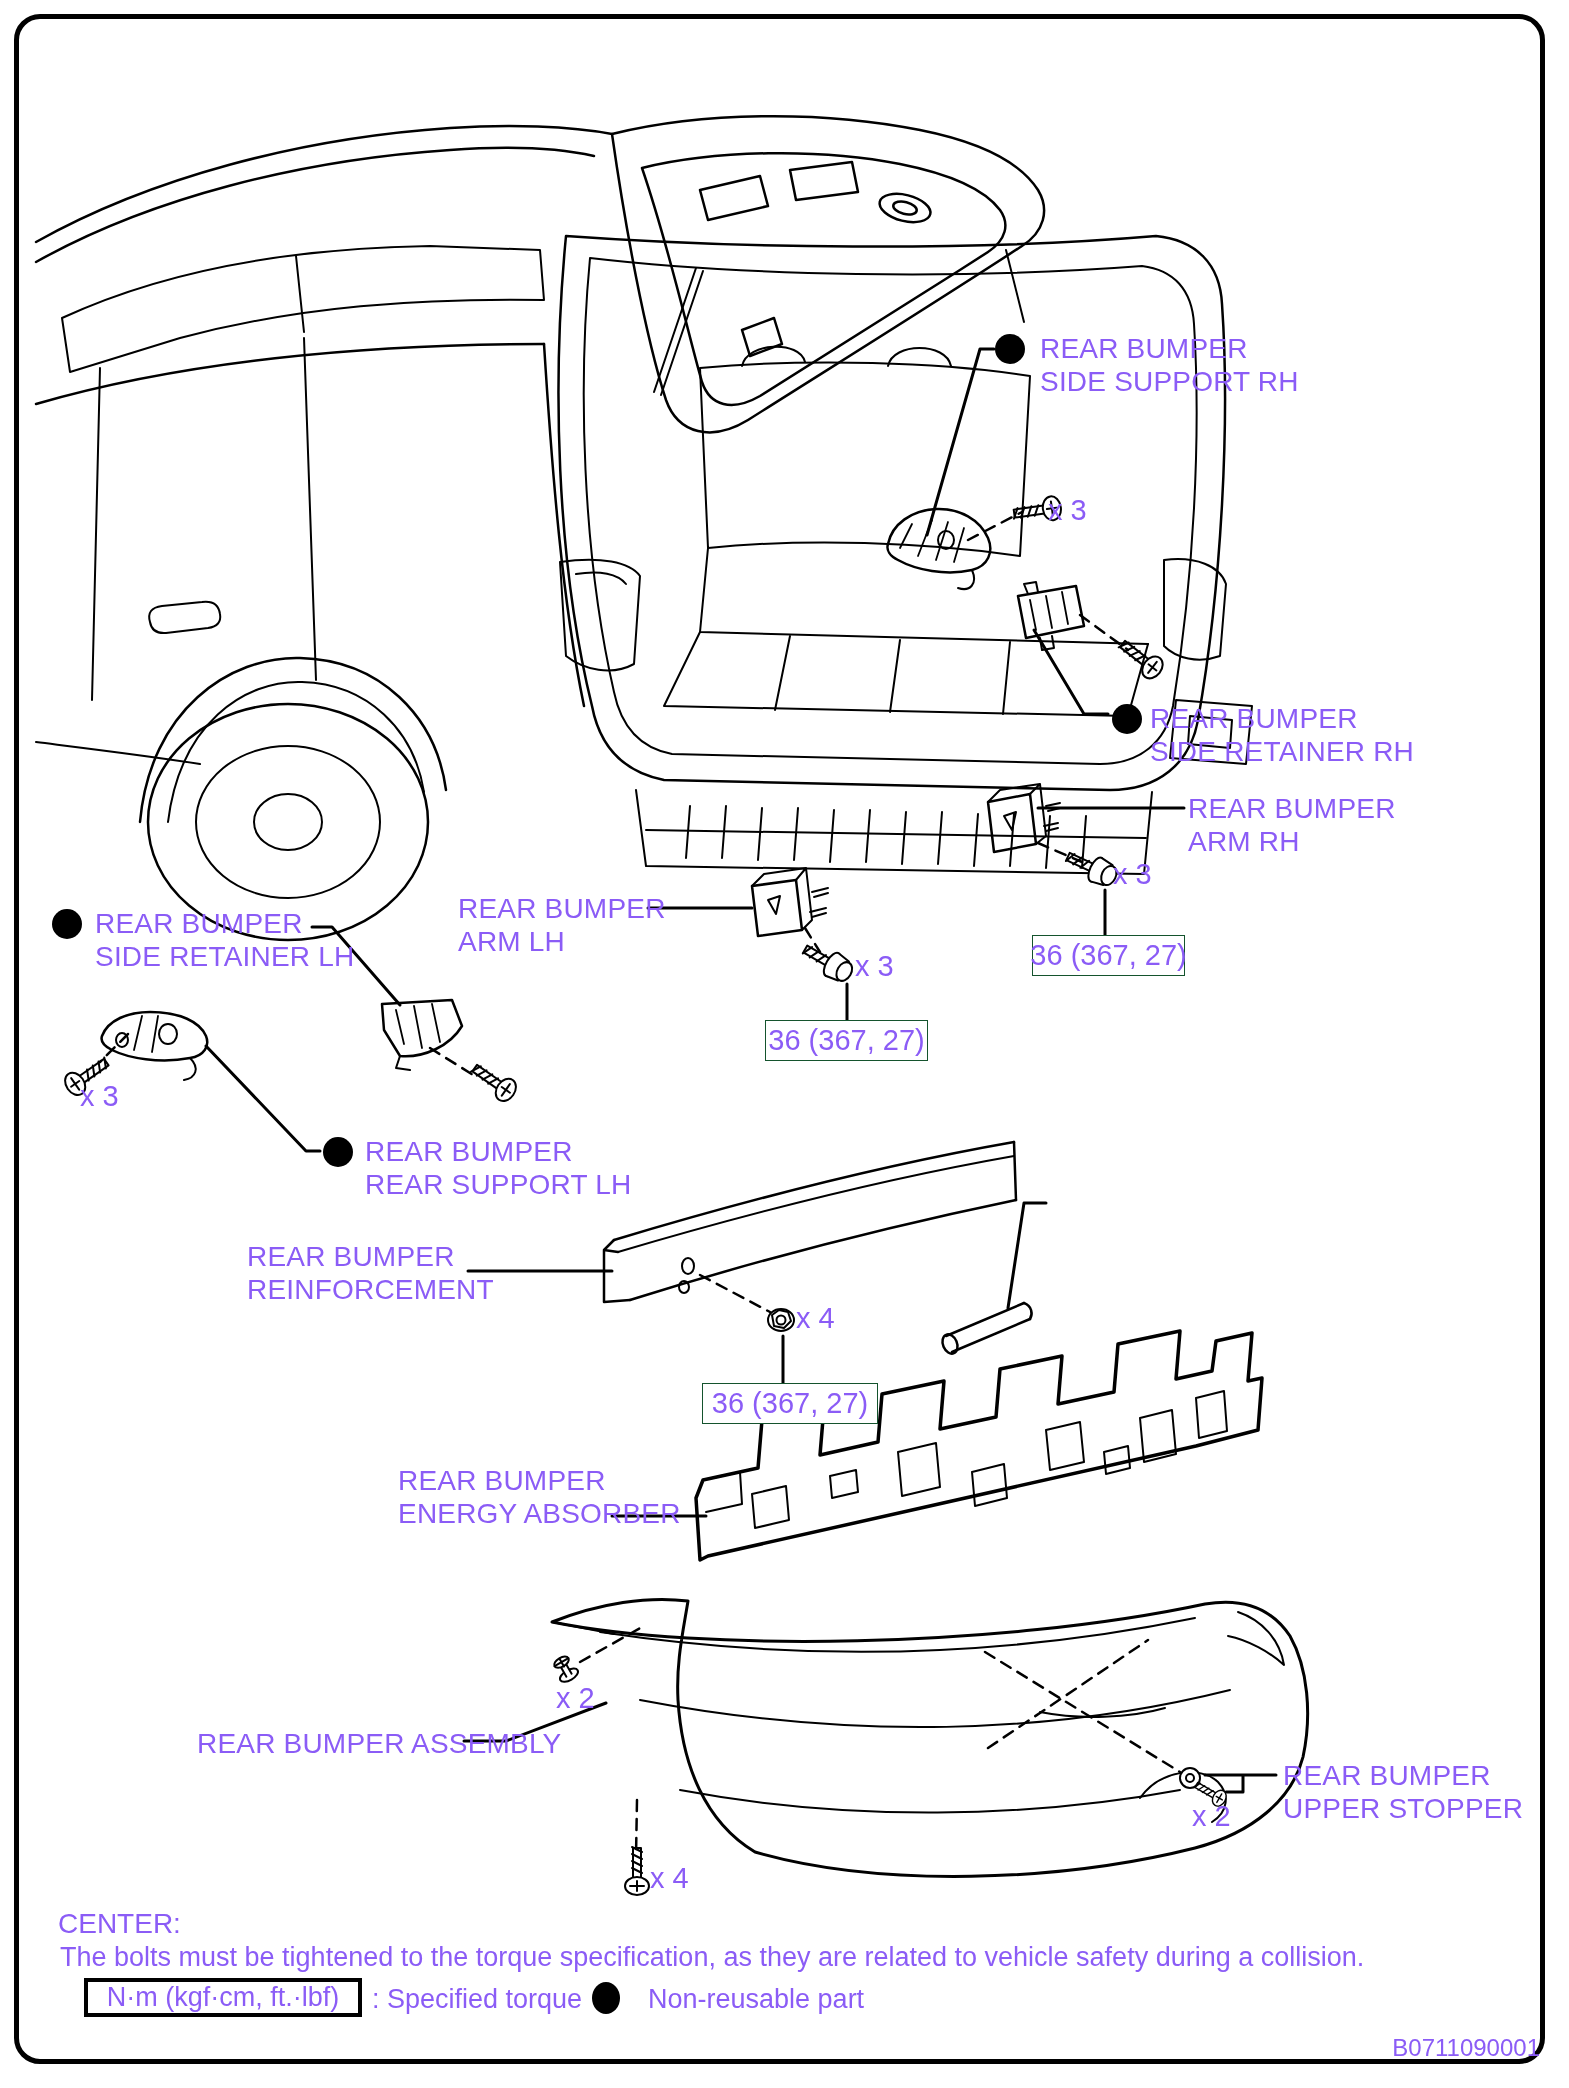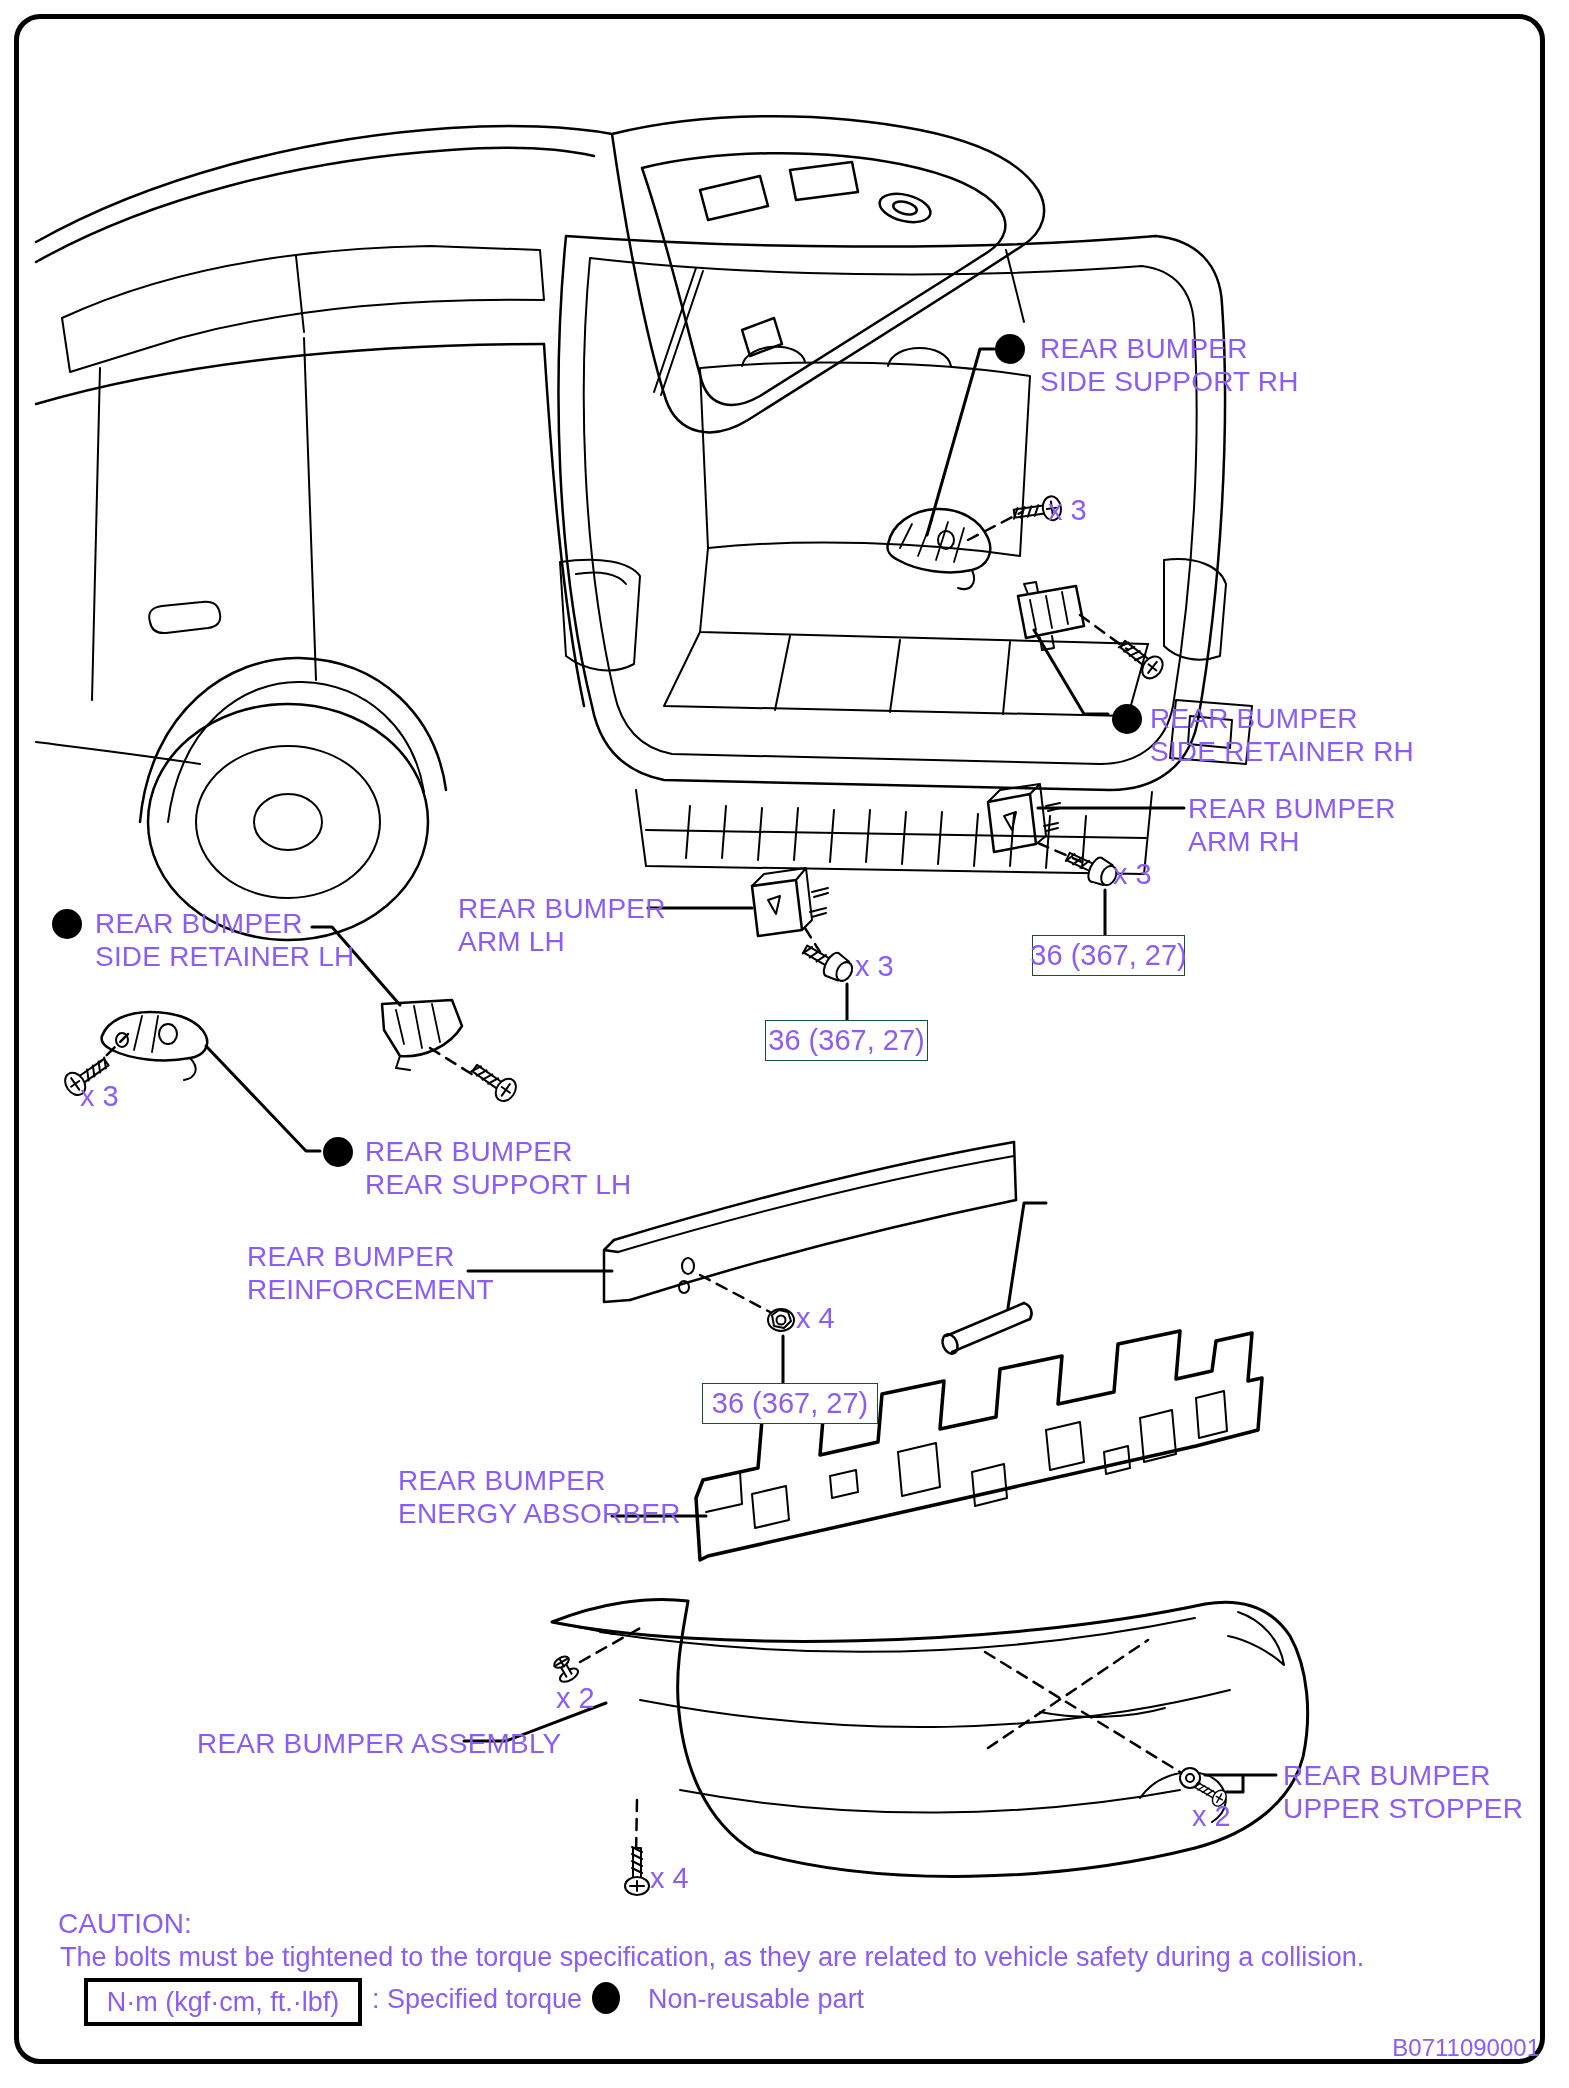--- a/index.html
+++ b/index.html
@@ -8,21 +8,21 @@
   .frame{position:absolute;left:14px;top:14px;width:1531px;height:2050px;
          border:5px solid #000;border-radius:26px;box-sizing:border-box;}
   svg.art{position:absolute;left:0;top:0;}
   .plabel{position:absolute;font-size:28px;line-height:33px;white-space:nowrap;letter-spacing:.2px;}
   .dot{position:absolute;width:30px;height:30px;background:#000;border-radius:50%;}
   .count{position:absolute;font-size:29px;white-space:nowrap;}
   .tbox{position:absolute;border:1px solid #14532d;background:#fff;box-sizing:border-box;
         display:flex;align-items:center;justify-content:center;font-size:29px;white-space:nowrap;}
   .caution-title{position:absolute;left:58px;top:1908px;font-size:28px;}
   .caution-body{position:absolute;left:60px;top:1942px;font-size:27px;white-space:nowrap;}
-  .legend-box{position:absolute;left:84px;top:1978px;width:278px;height:48px;border:4px solid #000;
+  .legend-box{position:absolute;left:84px;top:1978px;width:278px;height:39px;border:4px solid #000;
         box-sizing:border-box;display:flex;align-items:center;justify-content:center;font-size:27px;}
   .legend-spec{position:absolute;left:372px;top:1984px;font-size:27px;}
   .legend-dot{position:absolute;left:592px;top:1982px;width:28px;height:32px;background:#000;border-radius:50%;}
   .legend-nonre{position:absolute;left:648px;top:1984px;font-size:27px;}
   .drawnum{position:absolute;left:1260px;top:2034px;width:280px;text-align:right;font-size:24px;}
 </style>
 </head>
 <body>
 
 <div class="page">
@@ -300,21 +300,21 @@
   <div class="count" style="left:80px;top:1080px;">x 3</div>
   <div class="count" style="left:796px;top:1302px;">x 4</div>
   <div class="count" style="left:556px;top:1682px;">x 2</div>
   <div class="count" style="left:1192px;top:1800px;">x 2</div>
   <div class="count" style="left:650px;top:1862px;">x 4</div>
 
   <div class="tbox" style="left:1032px;top:935px;width:153px;height:41px;">36 (367, 27)</div>
   <div class="tbox" style="left:765px;top:1020px;width:163px;height:41px;">36 (367, 27)</div>
   <div class="tbox" style="left:702px;top:1383px;width:176px;height:41px;">36 (367, 27)</div>
 
-  <div class="caution-title">CAUTION:</div>
+  <div class="caution-title">CENTER:</div>
   <div class="caution-body">The bolts must be tightened to the torque specification, as they are related to vehicle safety during a collision.</div>
   <div class="legend-box">N·m (kgf·cm, ft.·lbf)</div>
   <div class="legend-spec">: Specified torque</div>
   <div class="legend-dot"></div>
   <div class="legend-nonre">Non-reusable part</div>
 
   <div class="drawnum">B0711090001</div>
 </div>
 
 </body></html>

